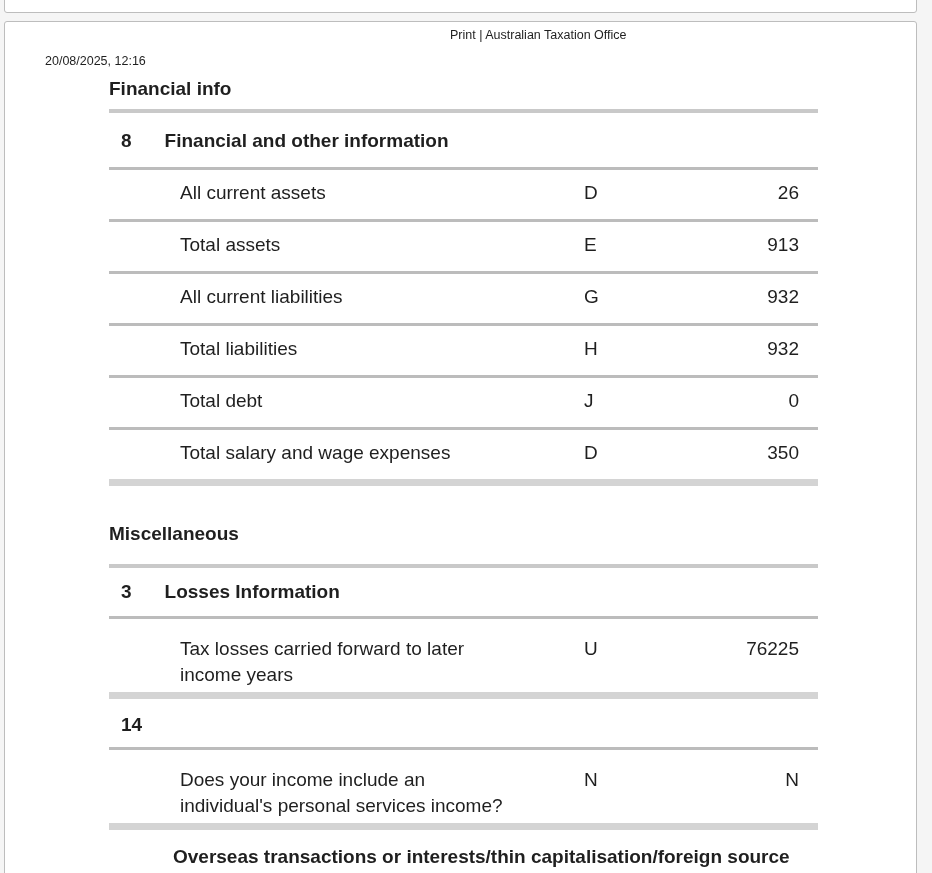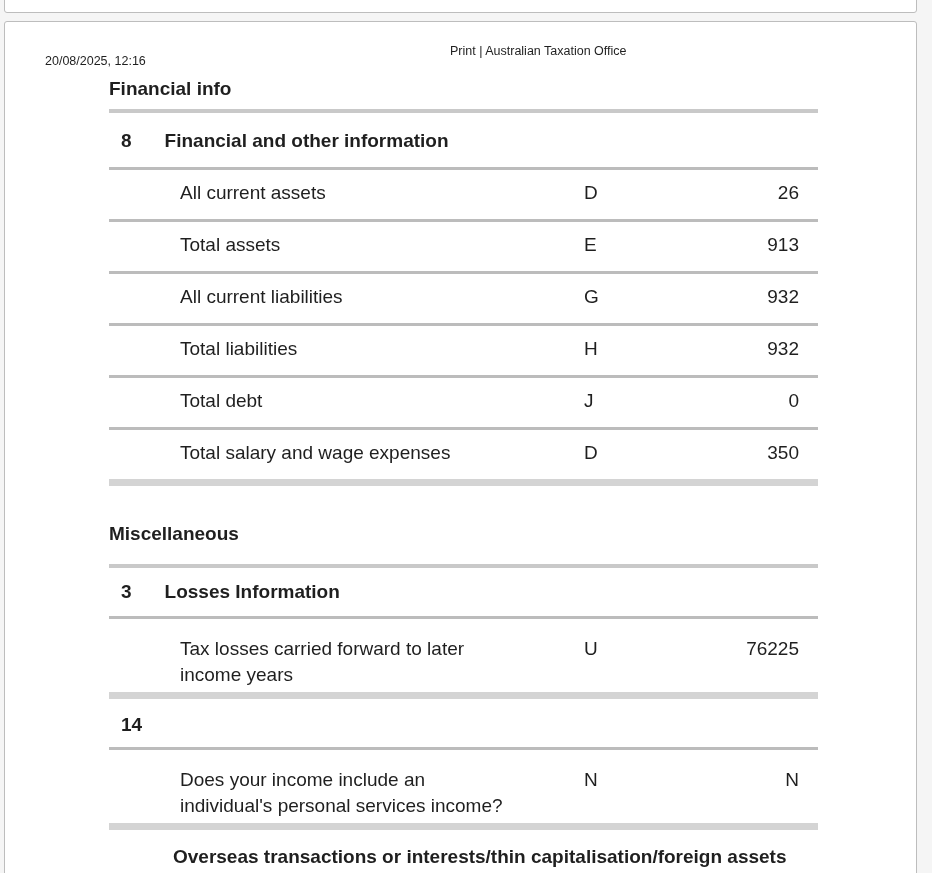--- a/index.html
+++ b/index.html
@@ -11,21 +11,21 @@
   .chrome-top {
     position:absolute; left:4px; top:-22px; width:913px; height:35px;
     background:#fff; border:1px solid #bdbdbd; border-radius:3px;
   }
   .page-box {
     position:absolute; left:4px; top:21px; width:913px; height:880px;
     background:#fff; border:1px solid #bdbdbd; border-radius:3px;
   }
   .page-head { position:relative; height:56px; font-size:12.5px; }
   .page-head .date  { position:absolute; left:40px;  top:32px; white-space:nowrap; }
-  .page-head .doc   { position:absolute; left:445px; top:22px; white-space:nowrap; }
+  .page-head .doc   { position:absolute; left:445px; top:6px; white-space:nowrap; }
 
   .content { margin-left:104px; width:709px; font-size:19px; }
 
   h2.group-h { font-size:19px; font-weight:bold; line-height:22px; }
   h2.group-h.first { margin-top:0; }
   .rule { width:709px; background:#bcbcbc; }
   .r3 { height:3px; background:#bcbcbc; }
   .r4 { height:4px; background:#c9c9c9; }
   .r6 { height:7px; background:#d4d4d4; }
 
@@ -138,16 +138,16 @@
     </div>
     <div class="rule r3 m-rulef"></div>
 
     <div class="row wrap">
       <span class="lbl">Does your income include an individual's personal services income?</span>
       <span class="code">N</span>
       <span class="val">N</span>
     </div>
     <div class="rule r6"></div>
 
-    <div class="footer-h">Overseas transactions or interests/thin capitalisation/foreign assets</div>
+    <div class="footer-h">Overseas transactions or interests/thin capitalisation/foreign source</div>
 
   </div>
 </div>
 
 </body></html>

